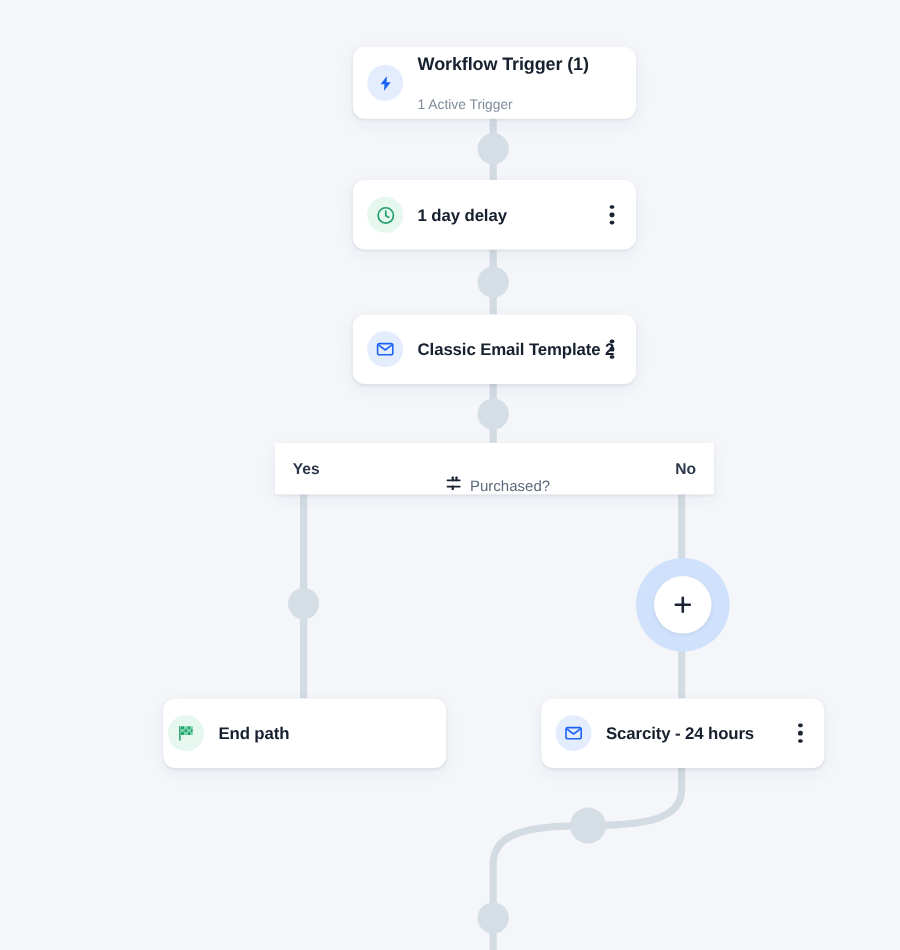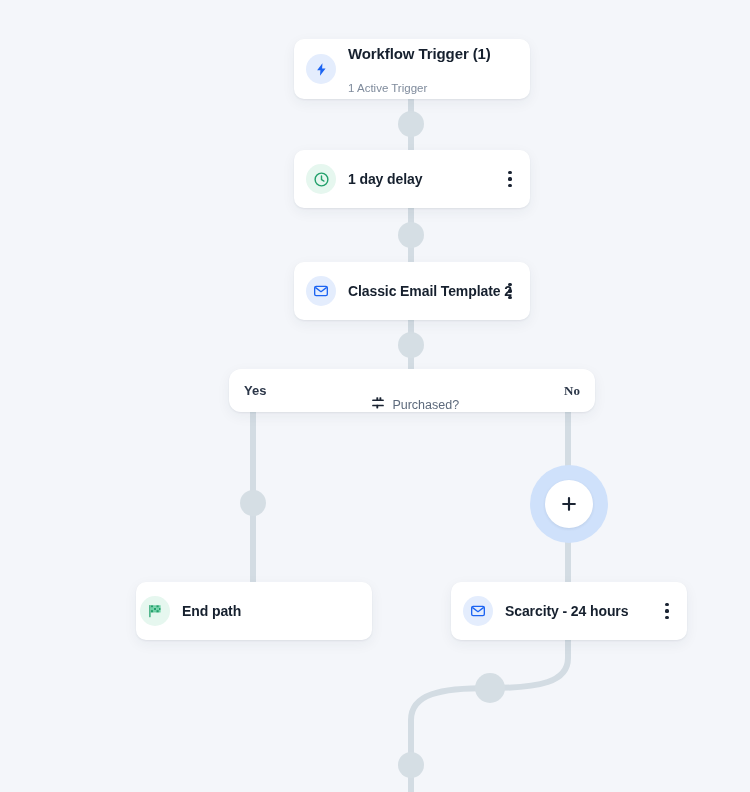--- a/index.html
+++ b/index.html
@@ -123,35 +123,35 @@
     padding: 0 10px 0 12px;
   }
   #node-scarcity .card-icon { margin-right: 12px; }
 
   
   #branch-bar {
     position: absolute;
     left: 229px; top: 369px;
     width: 366px; height: 43px;
     background: #ffffff;
-    border-radius: 12px;
+    border-radius: 0;
     box-shadow: 0 1px 2px rgba(30, 45, 70, 0.07),
                 0 4px 14px rgba(30, 45, 70, 0.06);
     display: flex;
     align-items: center;
     z-index: 3;
   }
   .branch-yes, .branch-no {
     font-size: 13px;
     font-weight: bold;
     color: #2b3648;
     flex: 0 0 auto;
   }
   .branch-yes { padding-left: 15px; }
-  .branch-no  { padding-right: 15px; font-family: Liberation Serif, serif; }
+  .branch-no  { padding-right: 15px; }
   .branch-center {
     flex: 1 1 auto;
     display: flex;
     align-items: center;
     justify-content: center;
     gap: 7px;
     margin-top: 29px;
   }
   .branch-label {
     font-size: 12.5px;

